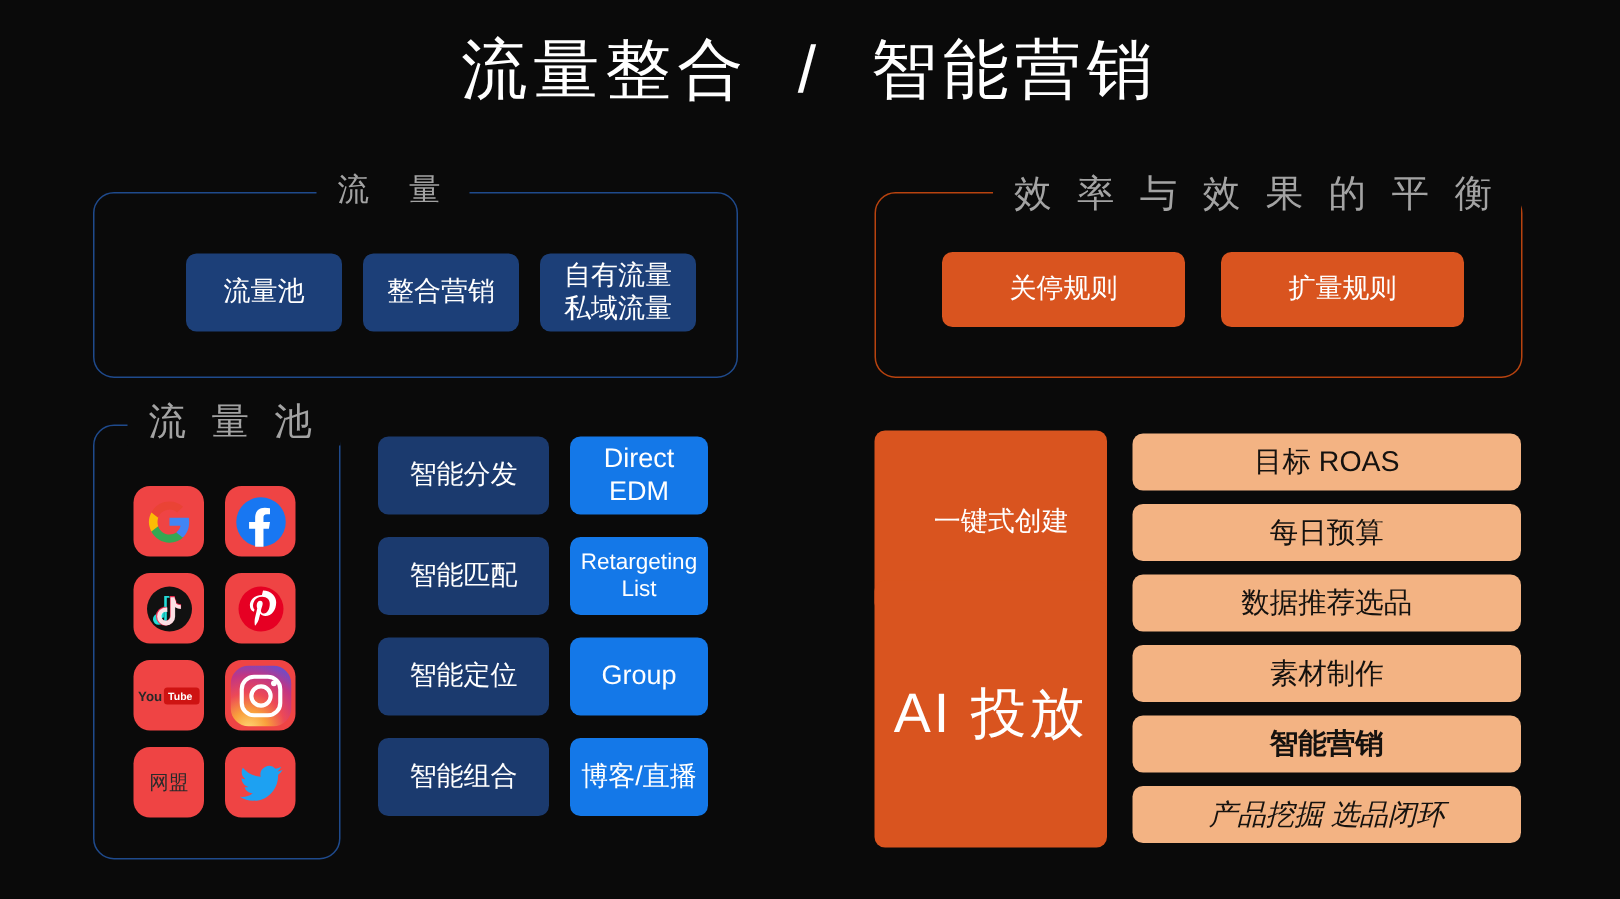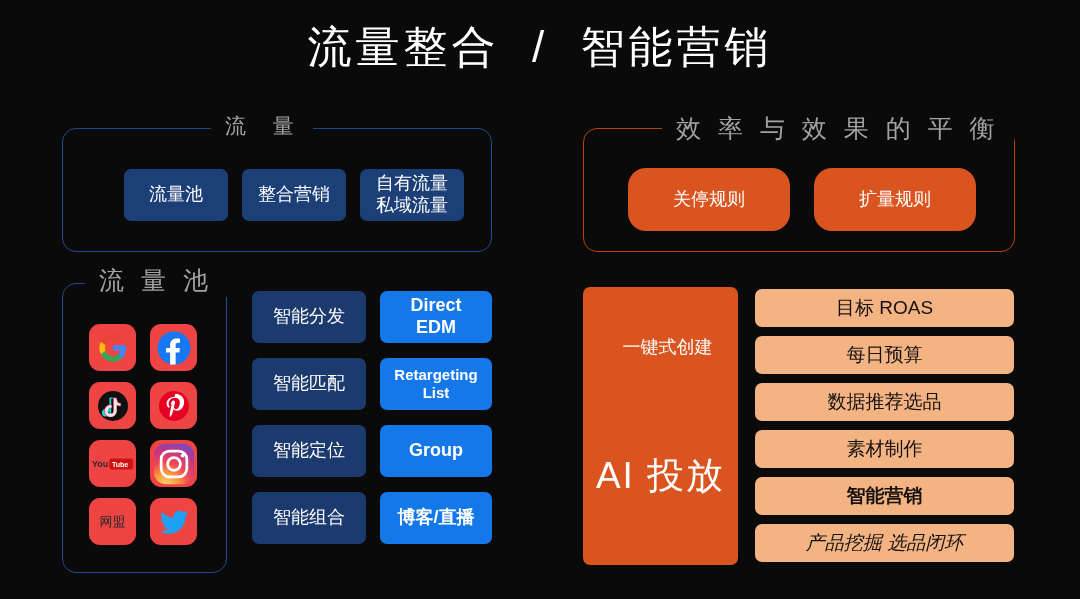--- a/index.html
+++ b/index.html
@@ -51,21 +51,21 @@
   #panel-traffic { left: 62px; top: 128px; width: 430px; height: 124px; }
   #panel-traffic .panel-legend { left: 148px; }
   .tl-row { position: absolute; left: 34px; top: 40px; display: flex; gap: 14px; padding-left: 27px; }
   .tl-row .btn { width: 104px; height: 52px; }
   .tl-row .btn.two-line { width: 104px; }
 
   
   #panel-balance { left: 583px; top: 128px; width: 432px; height: 124px; }
   #panel-balance .panel-legend { left: 78px; }
   .tr-row { position: absolute; left: 44px; top: 39px; display: flex; gap: 24px; }
-  .tr-row .btn { width: 162px; height: 63px; border-radius: 18px; }
+  .tr-row .btn { width: 162px; height: 50px; }
 
   
   #panel-pool { left: 62px; top: 283px; width: 165px; height: 290px; }
   #panel-pool .panel-legend { left: 22px; top: -20px; }
   .logo-grid {
     position: absolute; left: 26px; top: 40px;
     display: grid; grid-template-columns: repeat(2, 47px);
     gap: 11px 14px;
   }
   .logo-tile {
@@ -74,21 +74,21 @@
     overflow: hidden;
   }
   .logo-tile svg { display: block; }
   .wm-text { font-size: 13px; color: #2b2b2b; letter-spacing: 0; }
 
   
   .col { position: absolute; display: flex; flex-direction: column; gap: 15px; }
   #col-smart { left: 252px; top: 291px; }
   #col-smart .btn { width: 114px; height: 52px; }
   #col-channel { left: 380px; top: 291px; }
-  #col-channel .btn { width: 112px; height: 52px; font-weight: bold; }
+  #col-channel .btn { width: 92px; height: 52px; }
 
   
   #orange-create { position: absolute; left: 583px; top: 287px; width: 155px; height: 122px; padding-left: 14px; }
   #orange-ai     { position: absolute; left: 583px; top: 387px; width: 155px; height: 178px; font-size: 37px; letter-spacing: 2px; }
 
   
   #list-features {
     position: absolute; left: 755px; top: 289px;
     display: flex; flex-direction: column; gap: 9px;
   }

